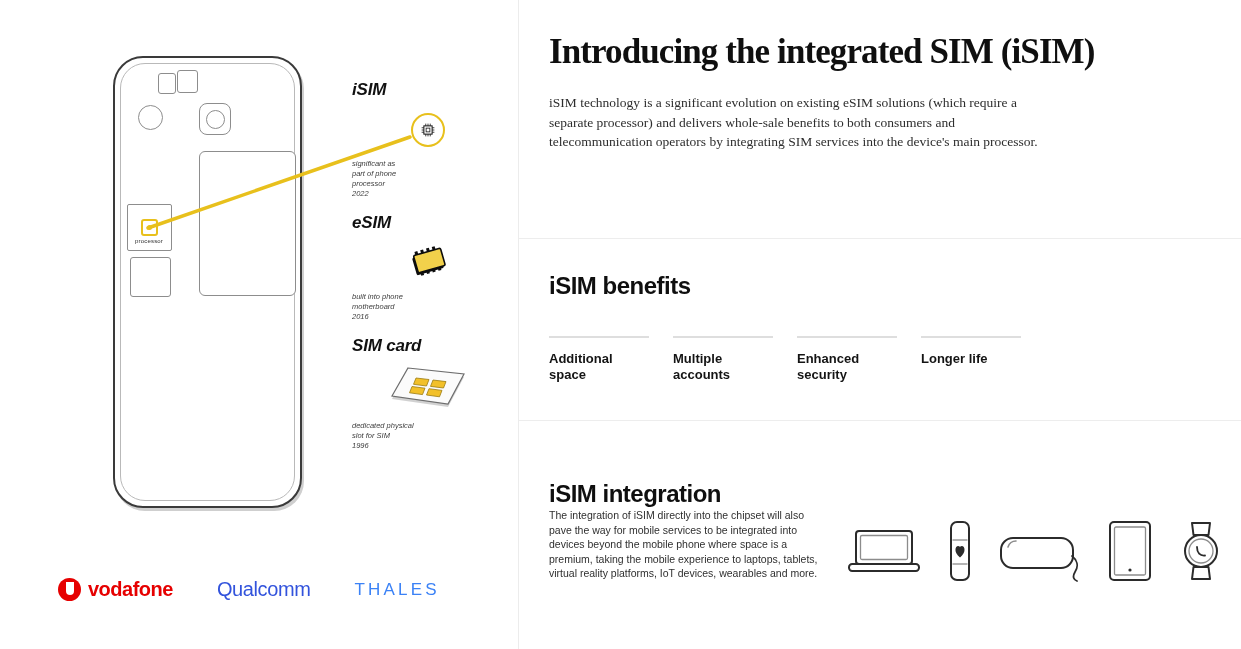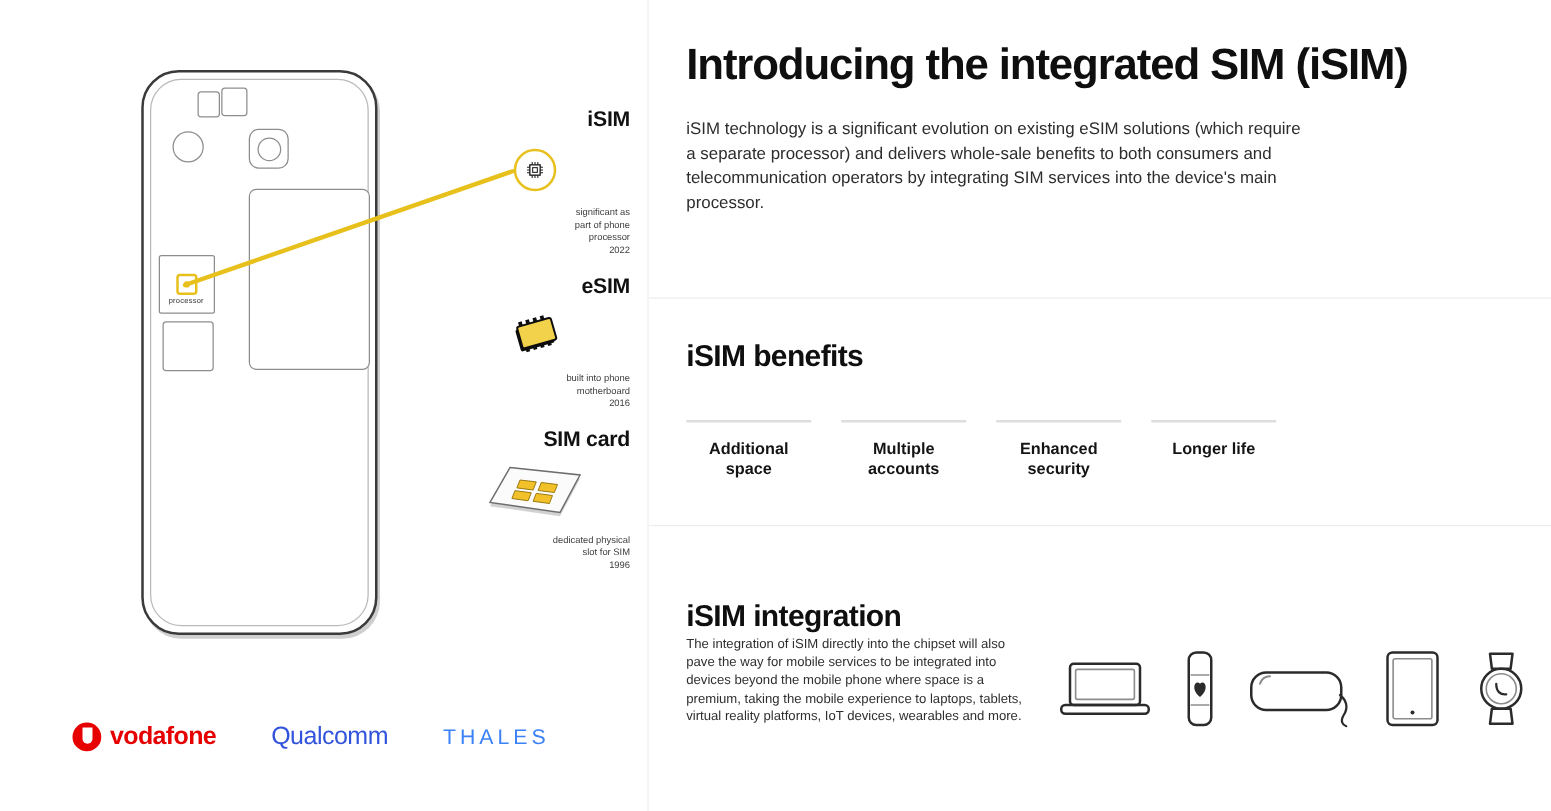--- a/index.html
+++ b/index.html
@@ -116,23 +116,24 @@
     top: 0;
     width: 519px;
     height: 649px;
     pointer-events: none;
   }
 
   
   #sim-stack {
     position: absolute;
     left: 352px;
-    top: 86px;
+    top: 80px;
     width: 152px;
-    text-align: right;
+    text-align: left;
+    font-style: italic;
   }
   .sim-block { margin-bottom: 14px; }
   .sim-title {
     font-size: 17px;
     font-weight: bold;
     color: #111;
     letter-spacing: -0.2px;
     margin-bottom: 7px;
   }
   .sim-caption {
@@ -200,21 +201,21 @@
   .section { position: absolute; left: 30px; right: 18px; }
   .hrule {
     position: absolute;
     left: 0;
     right: 0;
     height: 1px;
     background: #ededed;
   }
 
   
-  #section-intro { top: 32px; }
+  #section-intro { top: 32px; font-family: Liberation Serif, serif; }
   #page-title {
     font-size: 35px;
     font-weight: bold;
     letter-spacing: -0.9px;
     color: #0f0f0f;
     margin: 0;
     line-height: 1.12;
   }
   #intro-body {
     margin: 22px 0 0 0;
@@ -230,21 +231,20 @@
     font-size: 24px;
     font-weight: bold;
     letter-spacing: -0.5px;
     color: #0f0f0f;
     margin: 0;
   }
   #benefit-list {
     display: flex;
     margin-top: 36px;
     gap: 24px;
-    text-align: center;
   }
   .benefit {
     width: 100px;
     flex: 0 0 100px;
   }
   .benefit-rule {
     height: 2px;
     background: #dedede;
     margin-bottom: 13px;
   }

